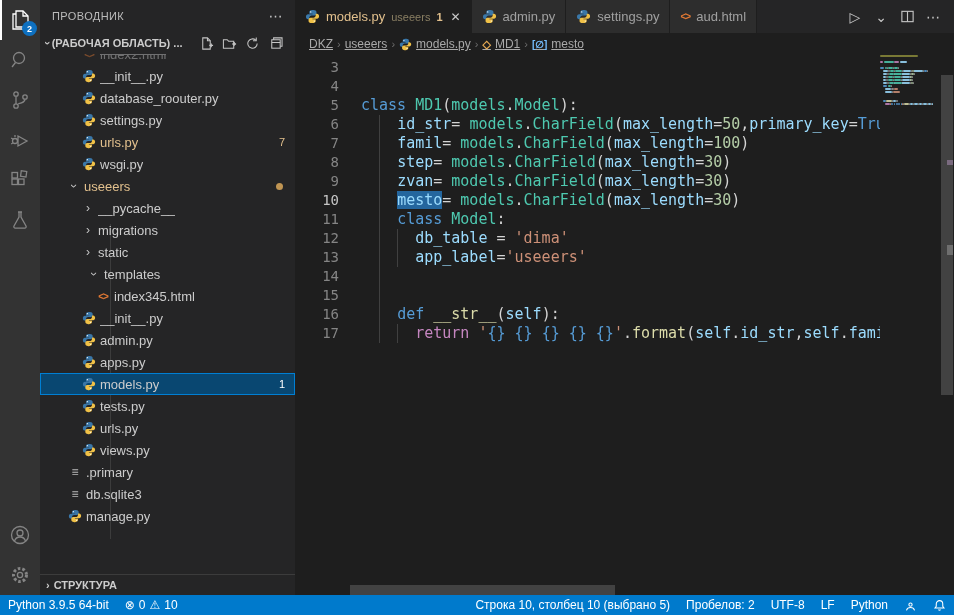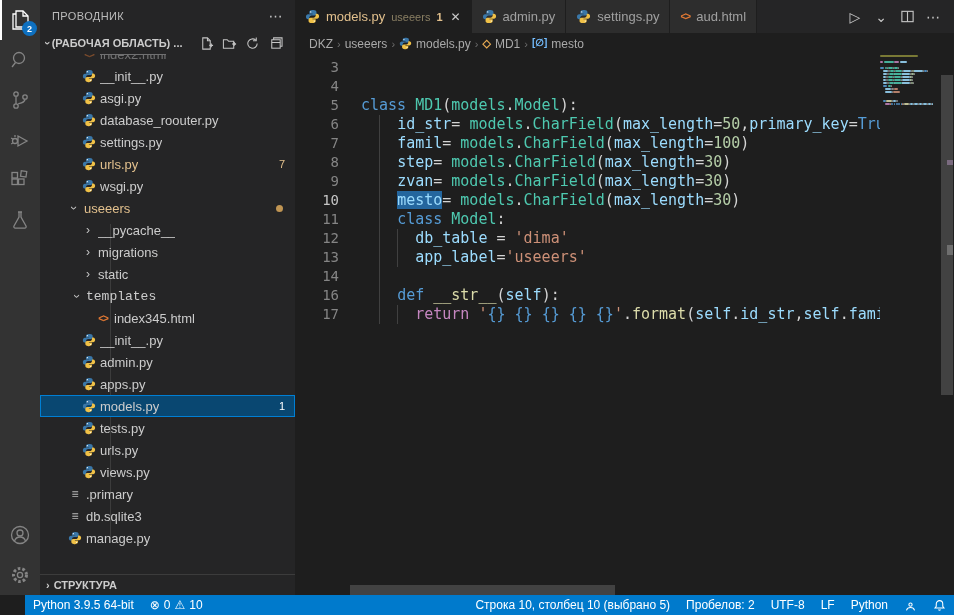--- a/index.html
+++ b/index.html
@@ -65,21 +65,21 @@
   .tab .tbadge { font-size:11px; color:#e2c08d; font-weight:bold; margin-left:6px; }
   .tab .tclose { margin-left:8px; color:#cccccc; font-size:12px; }
   .tab-actions { margin-left:auto; display:flex; align-items:center; gap:4px; padding-right:10px; color:#c5c5c5; }
   .tab-actions .act { cursor:pointer; display:flex; align-items:center; justify-content:center;
                       width:22px; height:22px; font-size:14px; }
   .tab-actions svg { width:15px; height:15px; stroke:#c5c5c5; fill:none; stroke-width:1.2; }
   .chevdn { font-size:10px; width:12px; }
 
   .breadcrumbs { height:22px; display:flex; align-items:center; font-size:12px; color:#a9a9a9;
                  padding-left:14px; gap:4px; background:#1e1e1e; }
-  .bc-item { display:flex; align-items:flex-start; gap:4px; cursor:pointer; }
+  .bc-item { display:flex; align-items:center; gap:4px; cursor:pointer;text-decoration:underline; }
   .bc-sep { color:#6e6e6e; font-size:11px; }
   .bc-item svg { width:13px; height:13px; }
   .bc-class { color:#e8ab53; font-size:11px; font-weight:bold; }
   .bc-field { color:#75beff; font-size:10px; font-weight:bold; }
 
   .codearea { flex:1; position:relative; overflow:hidden;
               font-family:"DejaVu Sans Mono", monospace; font-size:15px; }
   .codelines { position:absolute; left:0; top:3px; right:0; }
   .cline { height:19px; line-height:19px; position:relative; white-space:pre; }
   .gut { position:absolute; left:0; width:44px; text-align:right; color:#858585; font-size:14px; }
@@ -94,21 +94,21 @@
   .minimap { position:absolute; top:0; right:14px; width:60px; bottom:0; }
   .mm-row { height:2px; margin-bottom:1px; position:relative; }
   .mm-bar { position:absolute; height:2px; border-radius:1px; opacity:.85; }
   .vscroll { position:absolute; right:0; top:0; width:14px; bottom:0; }
   .vs-slider { position:absolute; left:1px; right:1px; top:20px; height:320px; background:#424242; }
   .vs-mark { position:absolute; right:1px; width:6px; height:5px; }
   .hscroll { position:absolute; left:55px; width:265px; height:10px; bottom:0; background:#424242; }
 
   
   .statusbar { height:20px; background:#007acc; color:#ffffff; display:flex; align-items:center;
-               font-size:12px; flex:none;margin-left:25px; }
+               font-size:12px; flex:none; }
   .st-item { padding:0 8px; display:flex; align-items:center; gap:4px; height:100%; cursor:pointer; white-space:nowrap; }
   .st-right { margin-left:auto; display:flex; height:100%; }
   .st-glyph { font-size:12px; }
   .statusbar svg { width:13px; height:13px; stroke:#ffffff; fill:none; stroke-width:1.3; }
 </style>
 </head>
 <body>
 
 <div class="app">
   <div class="main">
@@ -221,31 +221,20 @@
           </div>
           <div class="row" style="padding-left: 40px;">
             <span class="ficon">
               <svg viewBox="0 0 16 16">
                 <path fill="#3a77a8" d="M7.9 1C5.9 1 4.6 1.9 4.6 3.3V5h3.5v.5H3.3C1.9 5.5 1 6.7 1 8.2s.9 2.7 2.3 2.7h1.3V9.2c0-1.3 1.1-2.4 2.4-2.4h3.2c1.1 0 2-.9 2-2V3.3C12.2 1.9 10.9 1 9 1z"></path>
                 <circle fill="#fff" cx="6.1" cy="3.1" r=".7"></circle>
                 <path fill="#f0c147" d="M8.1 15c2 0 3.3-.9 3.3-2.3V11H7.9v-.5h4.8c1.4 0 2.3-1.2 2.3-2.7s-.9-2.7-2.3-2.7h-1.3v1.7c0 1.3-1.1 2.4-2.4 2.4H5.8c-1.1 0-2 .9-2 2v1.5C3.8 14.1 5.1 15 7 15z"></path>
                 <circle fill="#fff" cx="9.9" cy="12.9" r=".7"></circle>
               </svg>
             </span>
-            <span class="label">asgi.py</span>
-          </div>
-          <div class="row" style="padding-left: 40px;">
-            <span class="ficon">
-              <svg viewBox="0 0 16 16">
-                <path fill="#3a77a8" d="M7.9 1C5.9 1 4.6 1.9 4.6 3.3V5h3.5v.5H3.3C1.9 5.5 1 6.7 1 8.2s.9 2.7 2.3 2.7h1.3V9.2c0-1.3 1.1-2.4 2.4-2.4h3.2c1.1 0 2-.9 2-2V3.3C12.2 1.9 10.9 1 9 1z"></path>
-                <circle fill="#fff" cx="6.1" cy="3.1" r=".7"></circle>
-                <path fill="#f0c147" d="M8.1 15c2 0 3.3-.9 3.3-2.3V11H7.9v-.5h4.8c1.4 0 2.3-1.2 2.3-2.7s-.9-2.7-2.3-2.7h-1.3v1.7c0 1.3-1.1 2.4-2.4 2.4H5.8c-1.1 0-2 .9-2 2v1.5C3.8 14.1 5.1 15 7 15z"></path>
-                <circle fill="#fff" cx="9.9" cy="12.9" r=".7"></circle>
-              </svg>
-            </span>
             <span class="label">database_roouter.py</span>
           </div>
           <div class="row" style="padding-left: 40px;">
             <span class="ficon">
               <svg viewBox="0 0 16 16">
                 <path fill="#3a77a8" d="M7.9 1C5.9 1 4.6 1.9 4.6 3.3V5h3.5v.5H3.3C1.9 5.5 1 6.7 1 8.2s.9 2.7 2.3 2.7h1.3V9.2c0-1.3 1.1-2.4 2.4-2.4h3.2c1.1 0 2-.9 2-2V3.3C12.2 1.9 10.9 1 9 1z"></path>
                 <circle fill="#fff" cx="6.1" cy="3.1" r=".7"></circle>
                 <path fill="#f0c147" d="M8.1 15c2 0 3.3-.9 3.3-2.3V11H7.9v-.5h4.8c1.4 0 2.3-1.2 2.3-2.7s-.9-2.7-2.3-2.7h-1.3v1.7c0 1.3-1.1 2.4-2.4 2.4H5.8c-1.1 0-2 .9-2 2v1.5C3.8 14.1 5.1 15 7 15z"></path>
                 <circle fill="#fff" cx="9.9" cy="12.9" r=".7"></circle>
               </svg>
@@ -285,21 +274,21 @@
             <span class="label">__pycache__</span>
           </div>
           <div class="row" style="padding-left: 40px;">
             <span class="chev" style="display:inline-block;">›</span>
             <span class="label">migrations</span>
           </div>
           <div class="row" style="padding-left: 40px;">
             <span class="chev" style="display:inline-block;">›</span>
             <span class="label">static</span>
           </div>
-          <div class="row" style="padding-left: 28px; font-family: Liberation Mono, monospace;">
+          <div class="row" style="padding-left: 46px;">
             <span class="chev" style="display:inline-block;transform:rotate(90deg);">›</span>
             <span class="label">templates</span>
           </div>
           <div class="row" style="padding-left: 54px;">
             <span class="ficon">
               <span class="htmlglyph">&lt;&gt;</span>
             </span>
             <span class="label">index345.html</span>
           </div>
           <div class="row" style="padding-left: 40px;">
@@ -506,20 +495,21 @@
             <div class="cline"><span class="gut">5</span><span class="ctext"><span class="tk-d">class</span><span class="tk-p"> </span><span class="tk-t">MD1</span><span class="tk-p">(</span><span class="tk-t">models</span><span class="tk-p">.</span><span class="tk-t">Model</span><span class="tk-p">):</span></span></div>
             <div class="cline"><span class="gut">6</span><span class="iguide" style="left:84px"></span><span class="ctext"><span class="tk-p">    </span><span class="tk-v">id_str</span><span class="tk-p">= </span><span class="tk-t">models</span><span class="tk-p">.</span><span class="tk-t">CharField</span><span class="tk-p">(</span><span class="tk-v">max_length</span><span class="tk-p">=</span><span class="tk-n">50</span><span class="tk-p">,</span><span class="tk-v">primary_key</span><span class="tk-p">=</span><span class="tk-d">True</span></span></div>
             <div class="cline"><span class="gut">7</span><span class="iguide" style="left:84px"></span><span class="ctext"><span class="tk-p">    </span><span class="tk-v">famil</span><span class="tk-p">= </span><span class="tk-t">models</span><span class="tk-p">.</span><span class="tk-t">CharField</span><span class="tk-p">(</span><span class="tk-v">max_length</span><span class="tk-p">=</span><span class="tk-n">100</span><span class="tk-p">)</span></span></div>
             <div class="cline"><span class="gut">8</span><span class="iguide" style="left:84px"></span><span class="ctext"><span class="tk-p">    </span><span class="tk-v">step</span><span class="tk-p">= </span><span class="tk-t">models</span><span class="tk-p">.</span><span class="tk-t">CharField</span><span class="tk-p">(</span><span class="tk-v">max_length</span><span class="tk-p">=</span><span class="tk-n">30</span><span class="tk-p">)</span></span></div>
             <div class="cline"><span class="gut">9</span><span class="iguide" style="left:84px"></span><span class="ctext"><span class="tk-p">    </span><span class="tk-v">zvan</span><span class="tk-p">= </span><span class="tk-t">models</span><span class="tk-p">.</span><span class="tk-t">CharField</span><span class="tk-p">(</span><span class="tk-v">max_length</span><span class="tk-p">=</span><span class="tk-n">30</span><span class="tk-p">)</span></span></div>
             <div class="cline cur"><span class="gut">10</span><span class="iguide" style="left:84px"></span><span class="ctext"><span class="tk-p">    </span><span class="tk-v tk-sel">mesto</span><span class="tk-p">= </span><span class="tk-t">models</span><span class="tk-p">.</span><span class="tk-t">CharField</span><span class="tk-p">(</span><span class="tk-v">max_length</span><span class="tk-p">=</span><span class="tk-n">30</span><span class="tk-p">)</span></span></div>
             <div class="cline"><span class="gut">11</span><span class="iguide" style="left:84px"></span><span class="ctext"><span class="tk-p">    </span><span class="tk-d">class</span><span class="tk-p"> </span><span class="tk-t">Model</span><span class="tk-p">:</span></span></div>
             <div class="cline"><span class="gut">12</span><span class="iguide" style="left:84px"></span><span class="iguide" style="left:102px"></span><span class="ctext"><span class="tk-p">      </span><span class="tk-v">db_table</span><span class="tk-p"> = </span><span class="tk-s">'dima'</span></span></div>
             <div class="cline"><span class="gut">13</span><span class="iguide" style="left:84px"></span><span class="iguide" style="left:102px"></span><span class="ctext"><span class="tk-p">      </span><span class="tk-v">app_label</span><span class="tk-p">=</span><span class="tk-s">'useeers'</span></span></div>
             <div class="cline"><span class="gut">14</span><span class="iguide" style="left:84px"></span><span class="ctext"></span></div>
+            <div class="cline"><span class="gut">15</span><span class="iguide" style="left:84px"></span><span class="ctext"></span></div>
             <div class="cline"><span class="gut">16</span><span class="iguide" style="left:84px"></span><span class="ctext"><span class="tk-p">    </span><span class="tk-d">def</span><span class="tk-p"> </span><span class="tk-f">__str__</span><span class="tk-p">(</span><span class="tk-v">self</span><span class="tk-p">):</span></span></div>
             <div class="cline"><span class="gut">17</span><span class="iguide" style="left:84px"></span><span class="iguide" style="left:102px"></span><span class="ctext"><span class="tk-p">      </span><span class="tk-k">return</span><span class="tk-p"> </span><span class="tk-s">'</span><span class="tk-b">{}</span><span class="tk-s"> </span><span class="tk-b">{}</span><span class="tk-s"> </span><span class="tk-b">{}</span><span class="tk-s"> </span><span class="tk-b">{}</span><span class="tk-s"> </span><span class="tk-b">{}</span><span class="tk-s">'</span><span class="tk-p">.</span><span class="tk-f">format</span><span class="tk-p">(</span><span class="tk-v">self</span><span class="tk-p">.</span><span class="tk-v">id_str</span><span class="tk-p">,</span><span class="tk-v">self</span><span class="tk-p">.</span><span class="tk-v">famil</span></span></div>
           </div>
         <div class="minimap" id="minimap">
             <div class="mm-row">
               <span class="mm-bar" style="left:0;width:38px;background:#8a8a3a"></span>
             </div>
             <div class="mm-row"></div>
             <div class="mm-row">
               <span class="mm-bar" style="left:0.0px;width:3.2px;background:#c586c0"></span>

